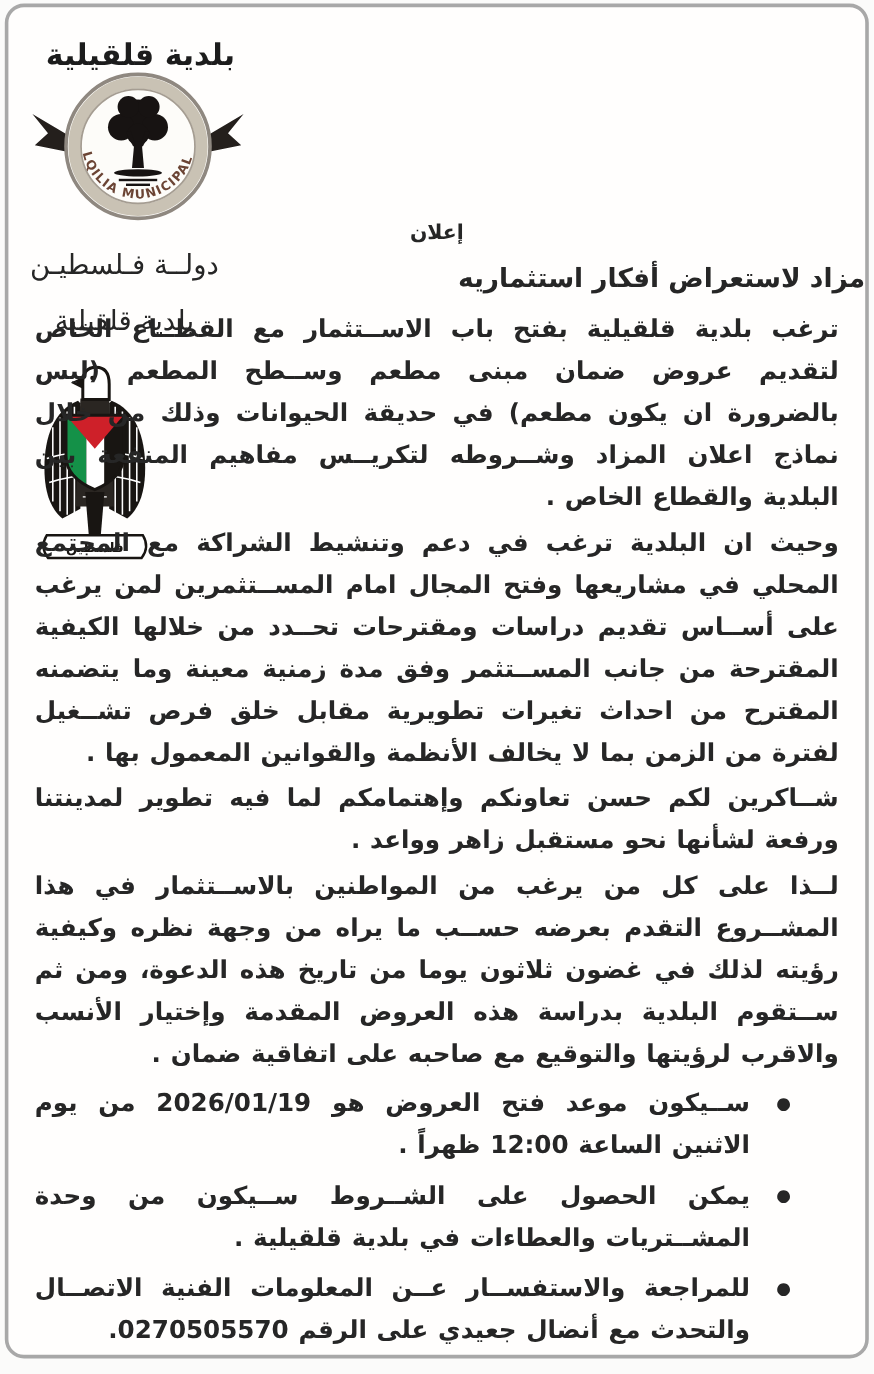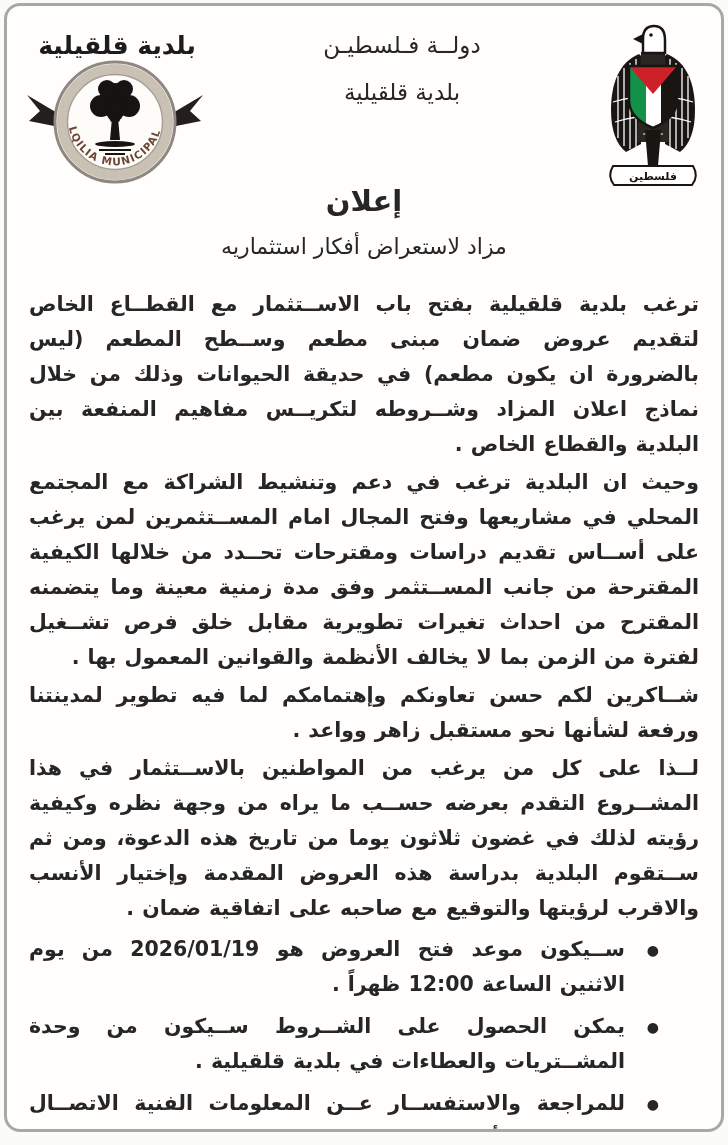--- a/index.html
+++ b/index.html
@@ -22,48 +22,49 @@
     box-sizing:border-box;
   }
   
   .doc-header{
     direction:ltr;             
     display:flex;
     align-items:flex-start;
     padding:16px 14px 0 18px;
     height:176px;
     box-sizing:border-box;
+    flex-direction:column;
   }
   .logo-box{flex:0 0 auto;}
   .header-titles{
     flex:1 1 auto;
     direction:rtl;
     text-align:center;
     padding-top:10px;
   }
   .h-line{
     font-weight:400;
     font-size:23px;
     line-height:26px;
     margin-bottom:21px;
     letter-spacing:0.5px;
   }
   
   .announce-label{
     text-align:center;
     font-weight:700;
-    font-size:29px;
+    font-size:17px;
     margin-top:2px;
   }
   .announce-title{
-    text-align:center;
-    font-weight:400;
+    text-align:right;
+    font-weight:700;
     font-size:22px;
     margin-top:16px;
-    margin-bottom:28px;
+    margin-bottom:12px;
   }
   
   .doc-body{
     padding:0 22px;
     font-size:20.5px;
     font-weight:700;
     line-height:35px;
     text-align:justify;
     word-spacing:1px;
   }

